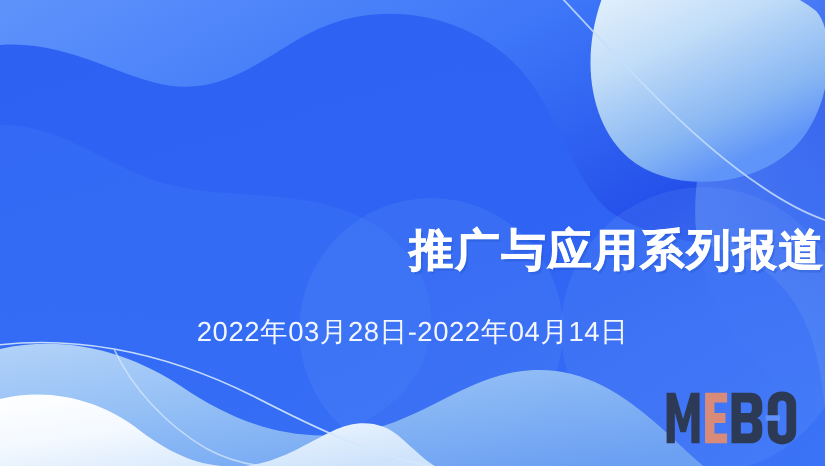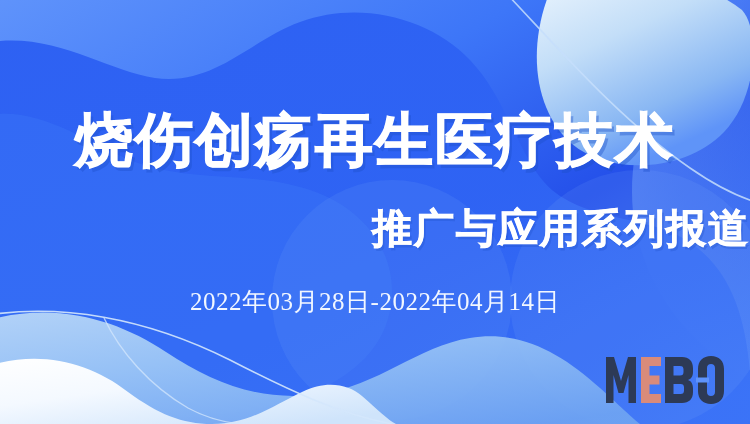--- a/index.html
+++ b/index.html
@@ -60,21 +60,21 @@
     text-shadow: 2px 3px 0 rgba(30, 80, 200, 0.30);
     -webkit-text-stroke: 0.8px #ffffff;
   }
   #date-range {
     position: absolute;
     left: 0;
     top: 285px;
     width: 750px;
     text-align: center;
     color: #f2f7ff;
-    font-family: Liberation Serif, serif;
+    font-family: Liberation Sans, sans-serif;
     font-size: 25px;
     font-weight: 400;
     letter-spacing: 0.5px;
     line-height: 34px;
     white-space: nowrap;
   }
   #mebo-logo {
     position: absolute;
     left: 604px;
     top: 355px;
@@ -156,21 +156,20 @@
 
     <path d="M-40,378 C20,346 82,356 128,392 C158,414 182,424 212,424
              C250,424 276,404 302,392 C326,380 348,384 362,396
              C378,410 388,420 396,424 L-40,424 Z" fill="url(#gWaveWhite)"></path>
 
     <path d="M-30,318 C60,300 150,320 230,360 C292,392 340,414 392,424" fill="none" stroke="#d4e7fc" stroke-width="1.5" opacity="0.9"></path>
     <path d="M104,318 C120,352 150,386 188,408 C214,422 236,424 250,424" fill="none" stroke="#d4e7fc" stroke-width="1.4" opacity="0.75"></path>
   </svg>
 
   <div class="text-layer">
-    <div id="main-title">烧伤创疡再生医疗技术</div>
 
     <div id="sub-title">推广与应用系列报道</div>
 
     <div id="date-range">2022年03月28日-2022年04月14日</div>
   </div>
 
   <svg id="mebo-logo" viewBox="0 0 120 50">
 
     <g>
       <path d="M2,2 L10,2 L17,26 L24,2 L32,2 L32,48 L24.5,48 L24.5,20 L19.5,38 L14.5,38 L9.5,20 L9.5,48 L2,48 Z" fill="#2d3a56"></path>

